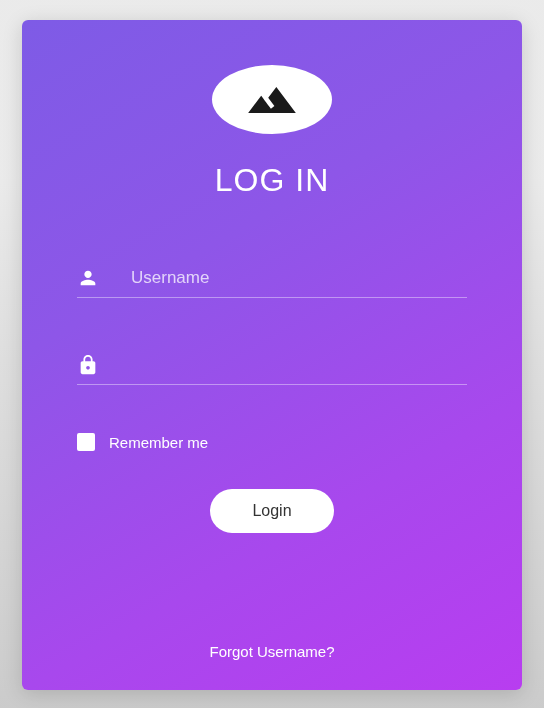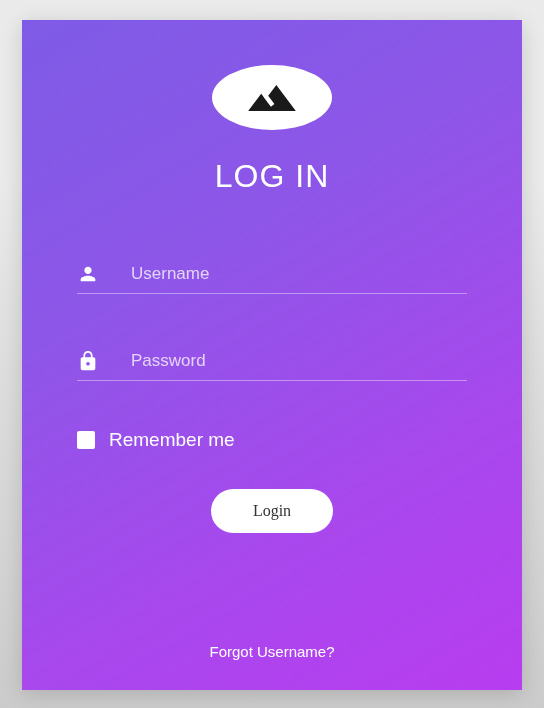--- a/index.html
+++ b/index.html
@@ -24,21 +24,21 @@
       background: linear-gradient(to bottom, #f0f0f0 0%, #f0f0f0 25%, #c8c8c8 50%, #a8a8a8 75%, #888 100%);
       opacity: 0.3;
     }
     .card {
       position: absolute;
       top: 20px;
       left: 22px;
       width: 500px;
       height: 670px;
       background: linear-gradient(150deg, #7e5be6 0%, #8e56e8 35%, #a848ed 70%, #b83df0 100%);
-      border-radius: 0;
+      border-radius: 6px;
       box-shadow: 0 4px 20px rgba(0,0,0,0.15);
       display: flex;
       flex-direction: column;
       align-items: center;
       padding: 45px 55px 30px 55px;
       color: #fff;
     }
     .logo-circle {
       width: 120px;
       height: 120px;
@@ -97,31 +97,31 @@
     }
     .checkbox {
       width: 18px;
       height: 18px;
       background: #fff;
       border-radius: 2px;
       margin-right: 14px;
       cursor: pointer;
     }
     .checkbox-label {
-      font-size: 19px;
+      font-size: 15px;
       color: #fff;
     }
     .login-btn {
       background: #fff;
       color: #333;
       border: none;
       border-radius: 25px;
       padding: 13px 42px;
       font-size: 16px;
-      font-family: Liberation Serif, serif;
+      font-family: Liberation Sans, sans-serif;
       cursor: pointer;
       margin-bottom: 110px;
     }
     .forgot-link {
       color: #fff;
       font-size: 15px;
       text-decoration: none;
       cursor: pointer;
     }
   </style>
@@ -144,21 +144,20 @@
     <svg class="input-icon" viewBox="0 0 24 24" fill="#fff">
       <path d="M12 12c2.21 0 4-1.79 4-4s-1.79-4-4-4-4 1.79-4 4 1.79 4 4 4zm0 2c-2.67 0-8 1.34-8 4v2h16v-2c0-2.66-5.33-4-8-4z"></path>
     </svg>
     <input type="text" class="input-field" placeholder="Username" style="">
   </div>
 
   <div class="input-row">
     <svg class="input-icon" viewBox="0 0 24 24" fill="#fff">
       <path d="M18 8h-1V6c0-2.76-2.24-5-5-5S7 3.24 7 6v2H6c-1.1 0-2 .9-2 2v10c0 1.1.9 2 2 2h12c1.1 0 2-.9 2-2V10c0-1.1-.9-2-2-2zm-6 9c-1.1 0-2-.9-2-2s.9-2 2-2 2 .9 2 2-.9 2-2 2zm3.1-9H8.9V6c0-1.71 1.39-3.1 3.1-3.1 1.71 0 3.1 1.39 3.1 3.1v2z"></path>
     </svg>
-    <input type="password" class="input-field" placeholder="Password" style="">
   </div>
 
   <div class="checkbox-row">
     <div class="checkbox"></div>
     <span class="checkbox-label">Remember me</span>
   </div>
 
   <button class="login-btn">Login</button>
 
   <a class="forgot-link">Forgot Username?</a>

